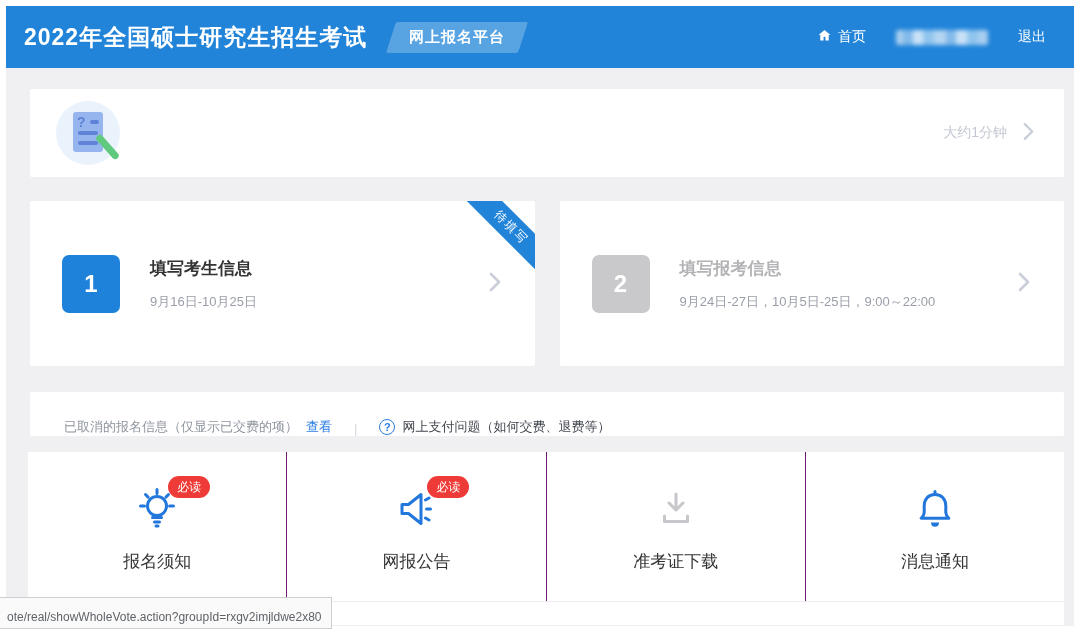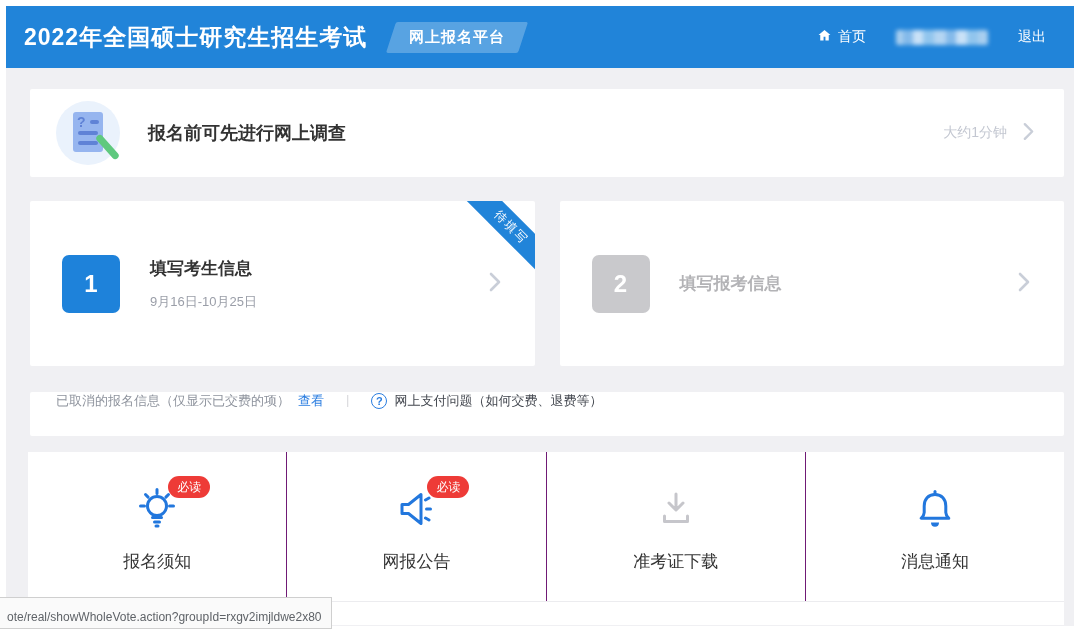--- a/index.html
+++ b/index.html
@@ -48,21 +48,21 @@
   .step-info { margin-left:30px; }
   .step-title { font-size:17px; font-weight:bold; color:#333; }
   .step-title.disabled { color:#b3b3b6; }
   .step-date { margin-top:13px; font-size:13px; color:#9a9ea8; }
   .step-chevron { margin-left:auto; }
   .ribbon { position:absolute; top:14px; right:-32px; width:112px; transform:rotate(45deg);
     background:#2184d9; color:#fff; font-size:12px; text-align:center; padding:4px 0; letter-spacing:2px; }
 
   
   .cancel-bar { margin:26px 10px 0 24px; height:44px; background:#fff; border-radius:2px;
-    display:flex; align-items:flex-start; padding:0 26px; font-size:13px; }
+    display:flex; align-items:flex-end; padding:0 34px; font-size:13px; }
   .cancel-text { color:#8e939d; }
   .view-link { color:#2a7de0; margin-left:8px; cursor:pointer; }
   .bar-divider { color:#d8d8dc; margin:0 22px; }
   .help-link { display:flex; align-items:center; gap:7px; cursor:pointer; }
   .q-circle { width:16px; height:16px; border:1.4px solid #2a7de0; border-radius:50%; color:#2a7de0;
     font-size:11px; line-height:14px; text-align:center; font-weight:bold; flex:none; }
   .help-text { color:#43474f; }
 
   
   .quick-grid { margin:16px 10px 0 22px; background:#fff; display:flex; height:150px; border-bottom:1px solid #ececef; }
@@ -106,21 +106,20 @@
   <div class="survey-card">
     <div class="survey-icon">
       <div class="survey-doc">
         <span class="qmark">?</span>
           <span class="dash"></span>
           <span class="line1"></span>
           <span class="line2"></span>
       </div>
       <div class="survey-pencil"></div>
     </div>
-    <div class="survey-title">报名前可先进行网上调查</div>
     <div class="survey-right">
       <span>大约1分钟</span>
       <span>
         <svg width="11" height="19" viewBox="0 0 12 20">
             <path d="M2 2l8 8-8 8" stroke="#c9ced8" stroke-width="2.6" fill="none" stroke-linecap="round" stroke-linejoin="round"></path>
           </svg>
       </span>
     </div>
   </div>
 
@@ -137,20 +136,21 @@
             <path d="M2 2l8 8-8 8" stroke="#c9ced8" stroke-width="2.6" fill="none" stroke-linecap="round" stroke-linejoin="round"></path>
           </svg>
       </div>
       <div class="ribbon">待填写</div>
     </div>
 
     <div class="step-card">
       <div class="step-num disabled">2</div>
       <div class="step-info">
         <div class="step-title disabled">填写报考信息</div>
+        <div class="step-date">9月24日-27日，10月5日-25日，9:00～22:00</div>
       </div>
       <div class="step-chevron">
         <svg width="12" height="20" viewBox="0 0 12 20">
             <path d="M2 2l8 8-8 8" stroke="#c9ced8" stroke-width="2.6" fill="none" stroke-linecap="round" stroke-linejoin="round"></path>
           </svg>
       </div>
     </div>
 
   </div>
 

